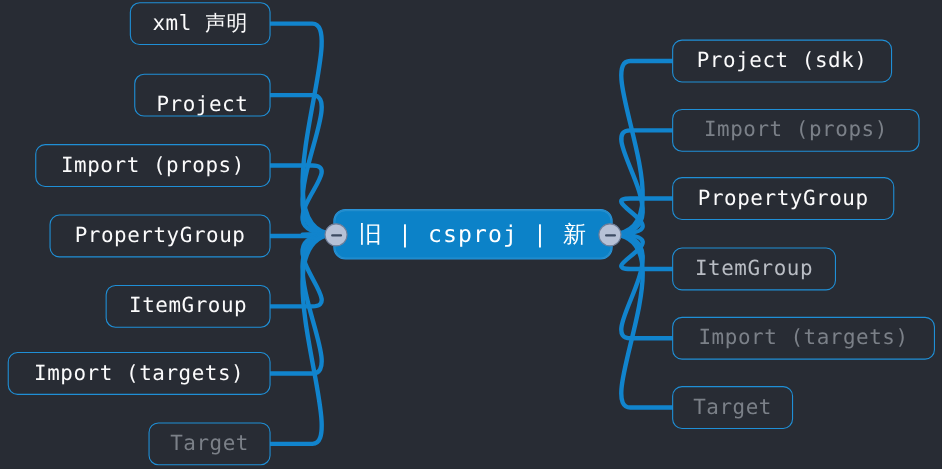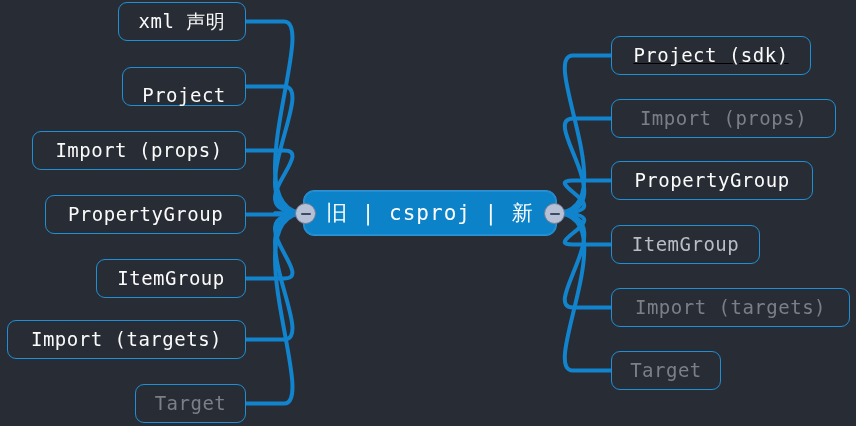--- a/index.html
+++ b/index.html
@@ -117,21 +117,21 @@
       </div>
       <div class="node bright" style="left: 96px; top: 259px; width: 150px; height: 39px;">
         <span class="label">ItemGroup</span>
       </div>
       <div class="node bright" style="left: 7px; top: 320px; width: 239px; height: 39px;">
         <span class="label">Import (targets)</span>
       </div>
       <div class="node dim" style="left: 135px; top: 384px; width: 111px; height: 39px;">
         <span class="label">Target</span>
       </div>
-      <div class="node bright" style="left: 611px; top: 36px; width: 200px; height: 39px; text-decoration: underline;">
+      <div class="node bright" style="left: 611px; top: 36px; width: 200px; height: 39px;">
         <span class="label">Project (sdk)</span>
       </div>
       <div class="node dim" style="left: 611px; top: 99px; width: 225px; height: 39px;">
         <span class="label">Import (props)</span>
       </div>
       <div class="node bright" style="left: 611px; top: 161px; width: 202px; height: 39px;">
         <span class="label">PropertyGroup</span>
       </div>
       <div class="node semi" style="left: 611px; top: 225px; width: 149px; height: 39px;">
         <span class="label">ItemGroup</span>

